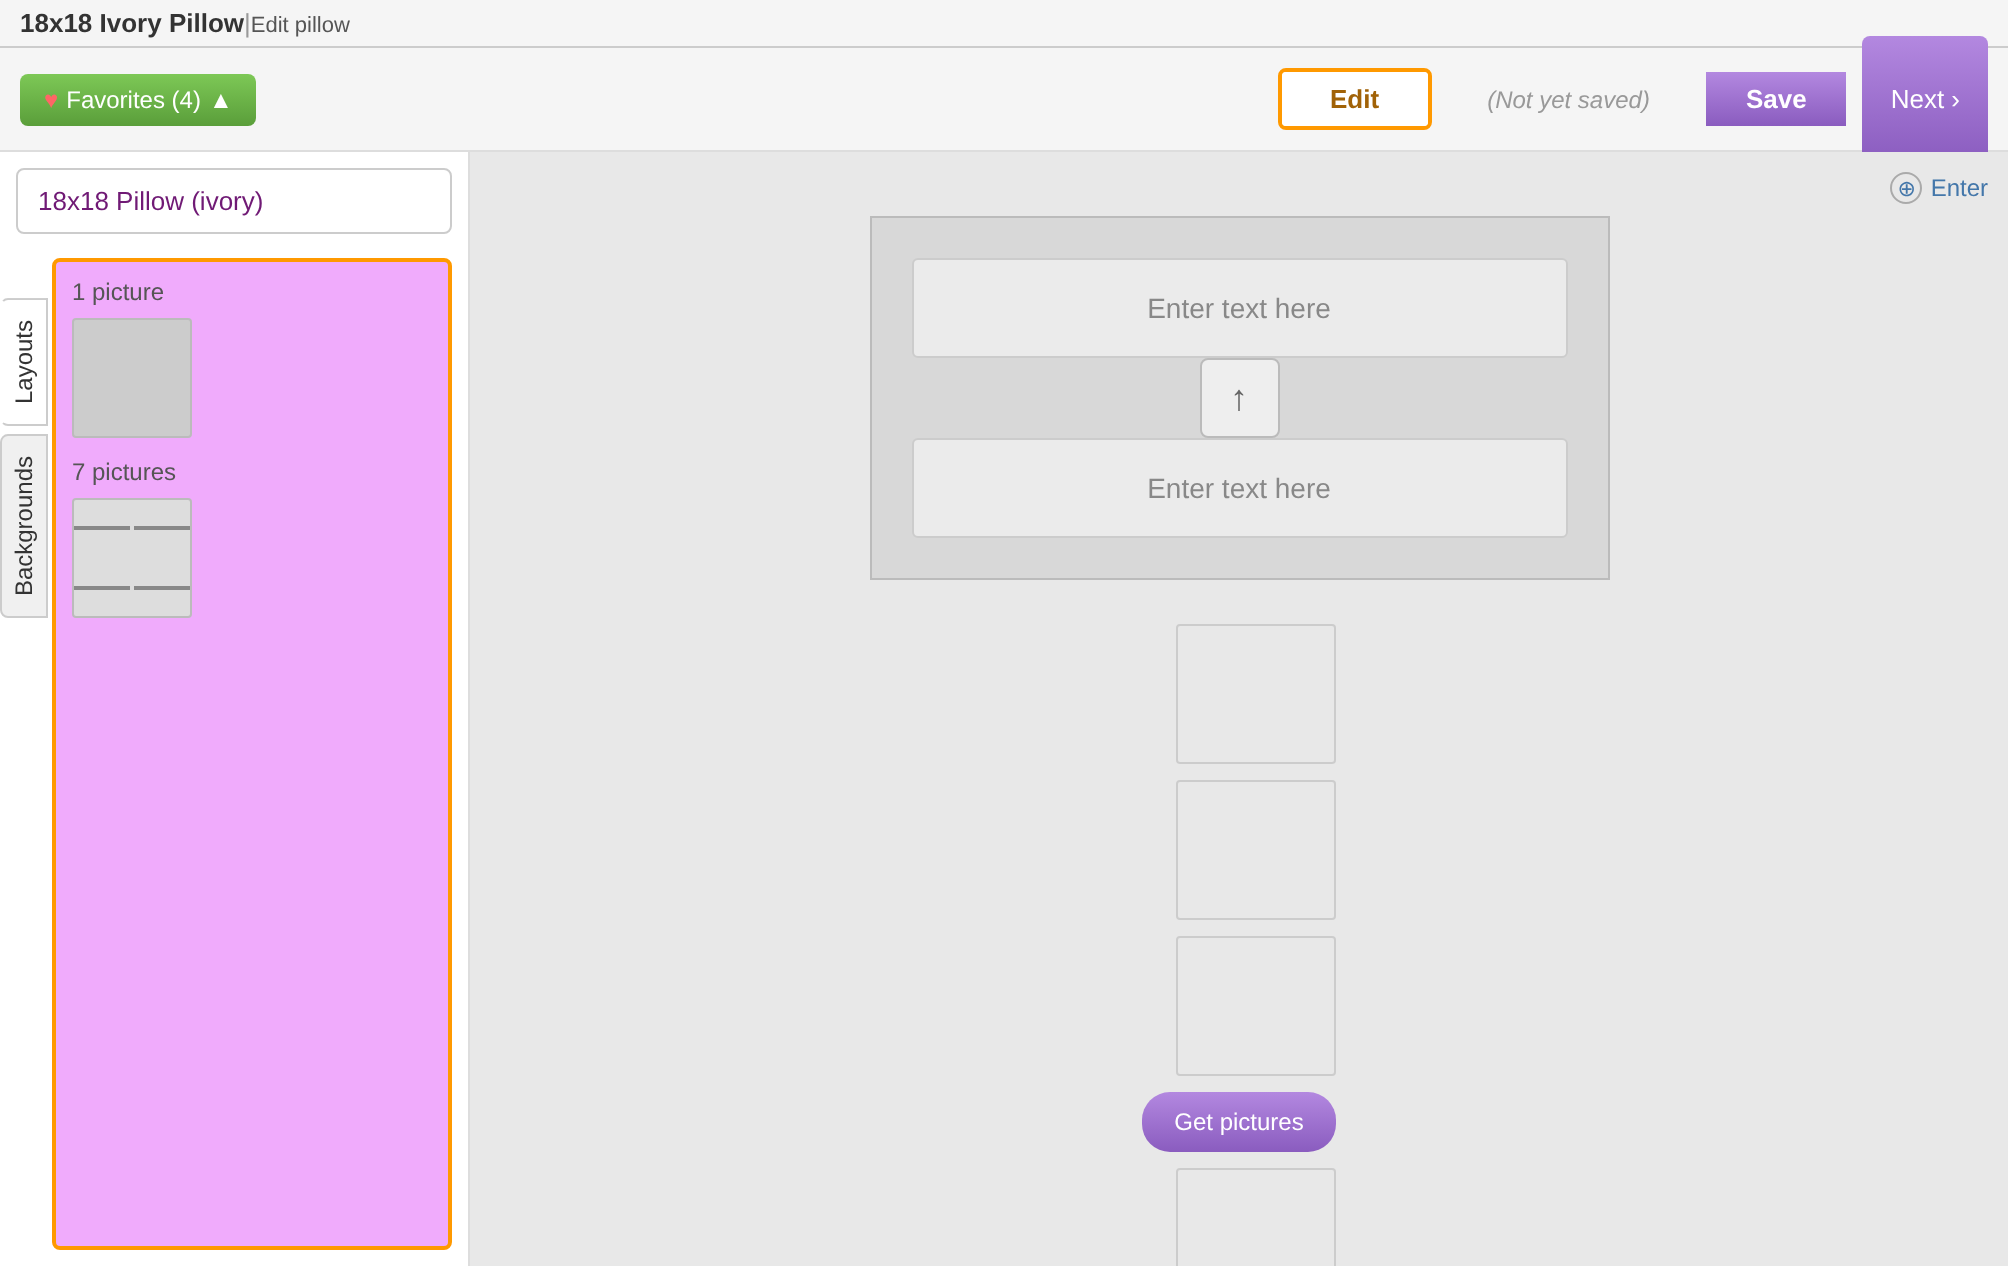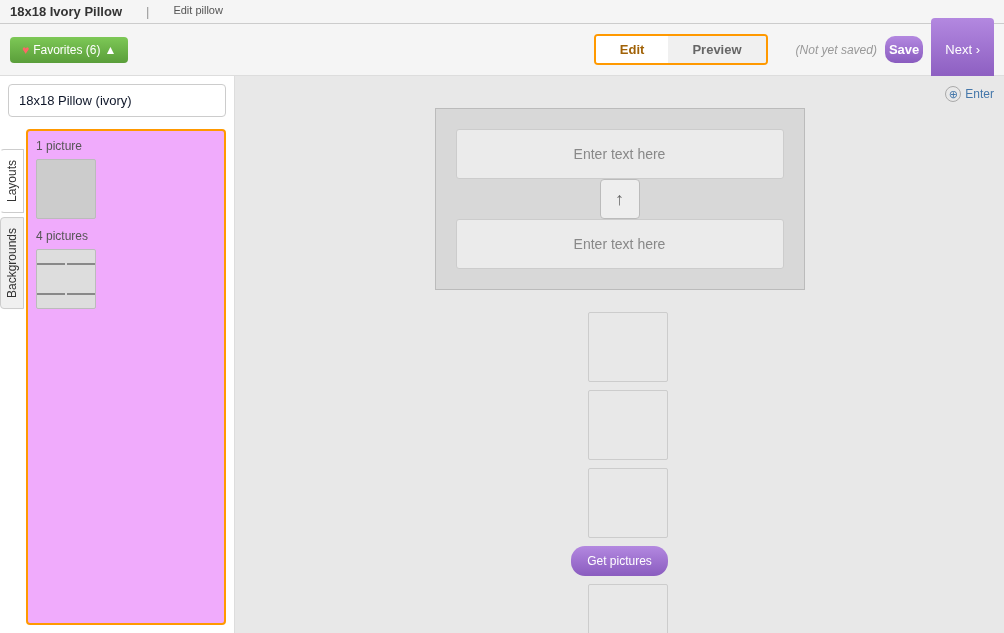--- a/index.html
+++ b/index.html
@@ -4,22 +4,22 @@
   <style>
     * { box-sizing: border-box; margin: 0; padding: 0; }
     body { font-family: Arial, sans-serif; font-size: 13px; background: #f0f0f0; width: 1004px; height: 633px; overflow: hidden; }
 
     
     #title-bar {
       background: #f5f5f5;
       border-bottom: 1px solid #ccc;
       padding: 4px 10px;
       display: flex;
-      align-items: flex-start;
-      gap: 24px;
+      align-items: flex-end;
+      gap: 0;
       height: 24px;
     }
     #title-bar .product-title {
       font-weight: bold;
       color: #333;
       font-size: 13px;
     }
     #title-bar .separator {
       color: #999;
     }
@@ -77,25 +77,26 @@
     .not-saved {
       color: #999;
       font-size: 12px;
       margin-left: 20px;
       font-style: italic;
     }
     .save-btn {
       background: linear-gradient(to bottom, #b388e0, #8a5cbf);
       color: white;
       border: none;
-      border-radius: 10px;
-      padding: 6px 4px;
+      border-radius: 0;
+      padding: 6px 20px;
       cursor: pointer;
       font-size: 13px;
       font-weight: bold;
+      margin-left: 20px;
     }
     .next-btn {
       background: linear-gradient(to bottom, #b388e0, #8a5cbf);
       color: white;
       border: none;
       border-radius: 4px;
       padding: 24px 14px;
       cursor: pointer;
       font-size: 13px;
       display: flex;
@@ -118,21 +119,21 @@
       flex-direction: column;
       position: relative;
     }
 
     .pillow-name-box {
       margin: 8px;
       padding: 8px 10px;
       background: white;
       border: 1px solid #ccc;
       border-radius: 4px;
-      color: #0f172a;
+      color: #701a75;
       font-size: 13px;
     }
 
     .panel-area {
       display: flex;
       flex: 1;
       position: relative;
       margin: 4px 8px 8px 8px;
     }
 
@@ -308,27 +309,26 @@
 
 <div id="title-bar">
   <span class="product-title">18x18 Ivory Pillow</span>
   <span class="separator">|</span>
   <span class="edit-pillow">Edit pillow</span>
 </div>
 
 <div id="toolbar">
   <button class="favorites-btn">
     <span class="heart-icon">♥</span>
-    <span>Favorites (6)</span>
+    <span>Favorites (4)</span>
     <span>▲</span>
   </button>
 
   <div class="tab-group">
     <button class="tab-btn active">Edit</button>
-    <button class="tab-btn inactive">Preview</button>
   </div>
 
   <span class="not-saved">(Not yet saved)</span>
   <button class="save-btn">Save</button>
   <button class="next-btn">Next ›</button>
 </div>
 
 <div id="main">
 
   <div id="sidebar">
@@ -337,21 +337,21 @@
     <div class="panel-area">
       <div class="side-tabs">
         <div class="side-tab active">Layouts</div>
         <div class="side-tab" style="margin-top:4px;">Backgrounds</div>
       </div>
 
       <div class="layouts-panel">
         <div class="layout-section-label">1 picture</div>
         <div class="layout-thumb" style="background:#ccc;"></div>
 
-        <div class="layout-section-label">4 pictures</div>
+        <div class="layout-section-label">7 pictures</div>
         <div class="layout-thumb layout-thumb-4">
           <div></div>
           <div></div>
           <div></div>
           <div></div>
         </div>
       </div>
     </div>
   </div>
 

